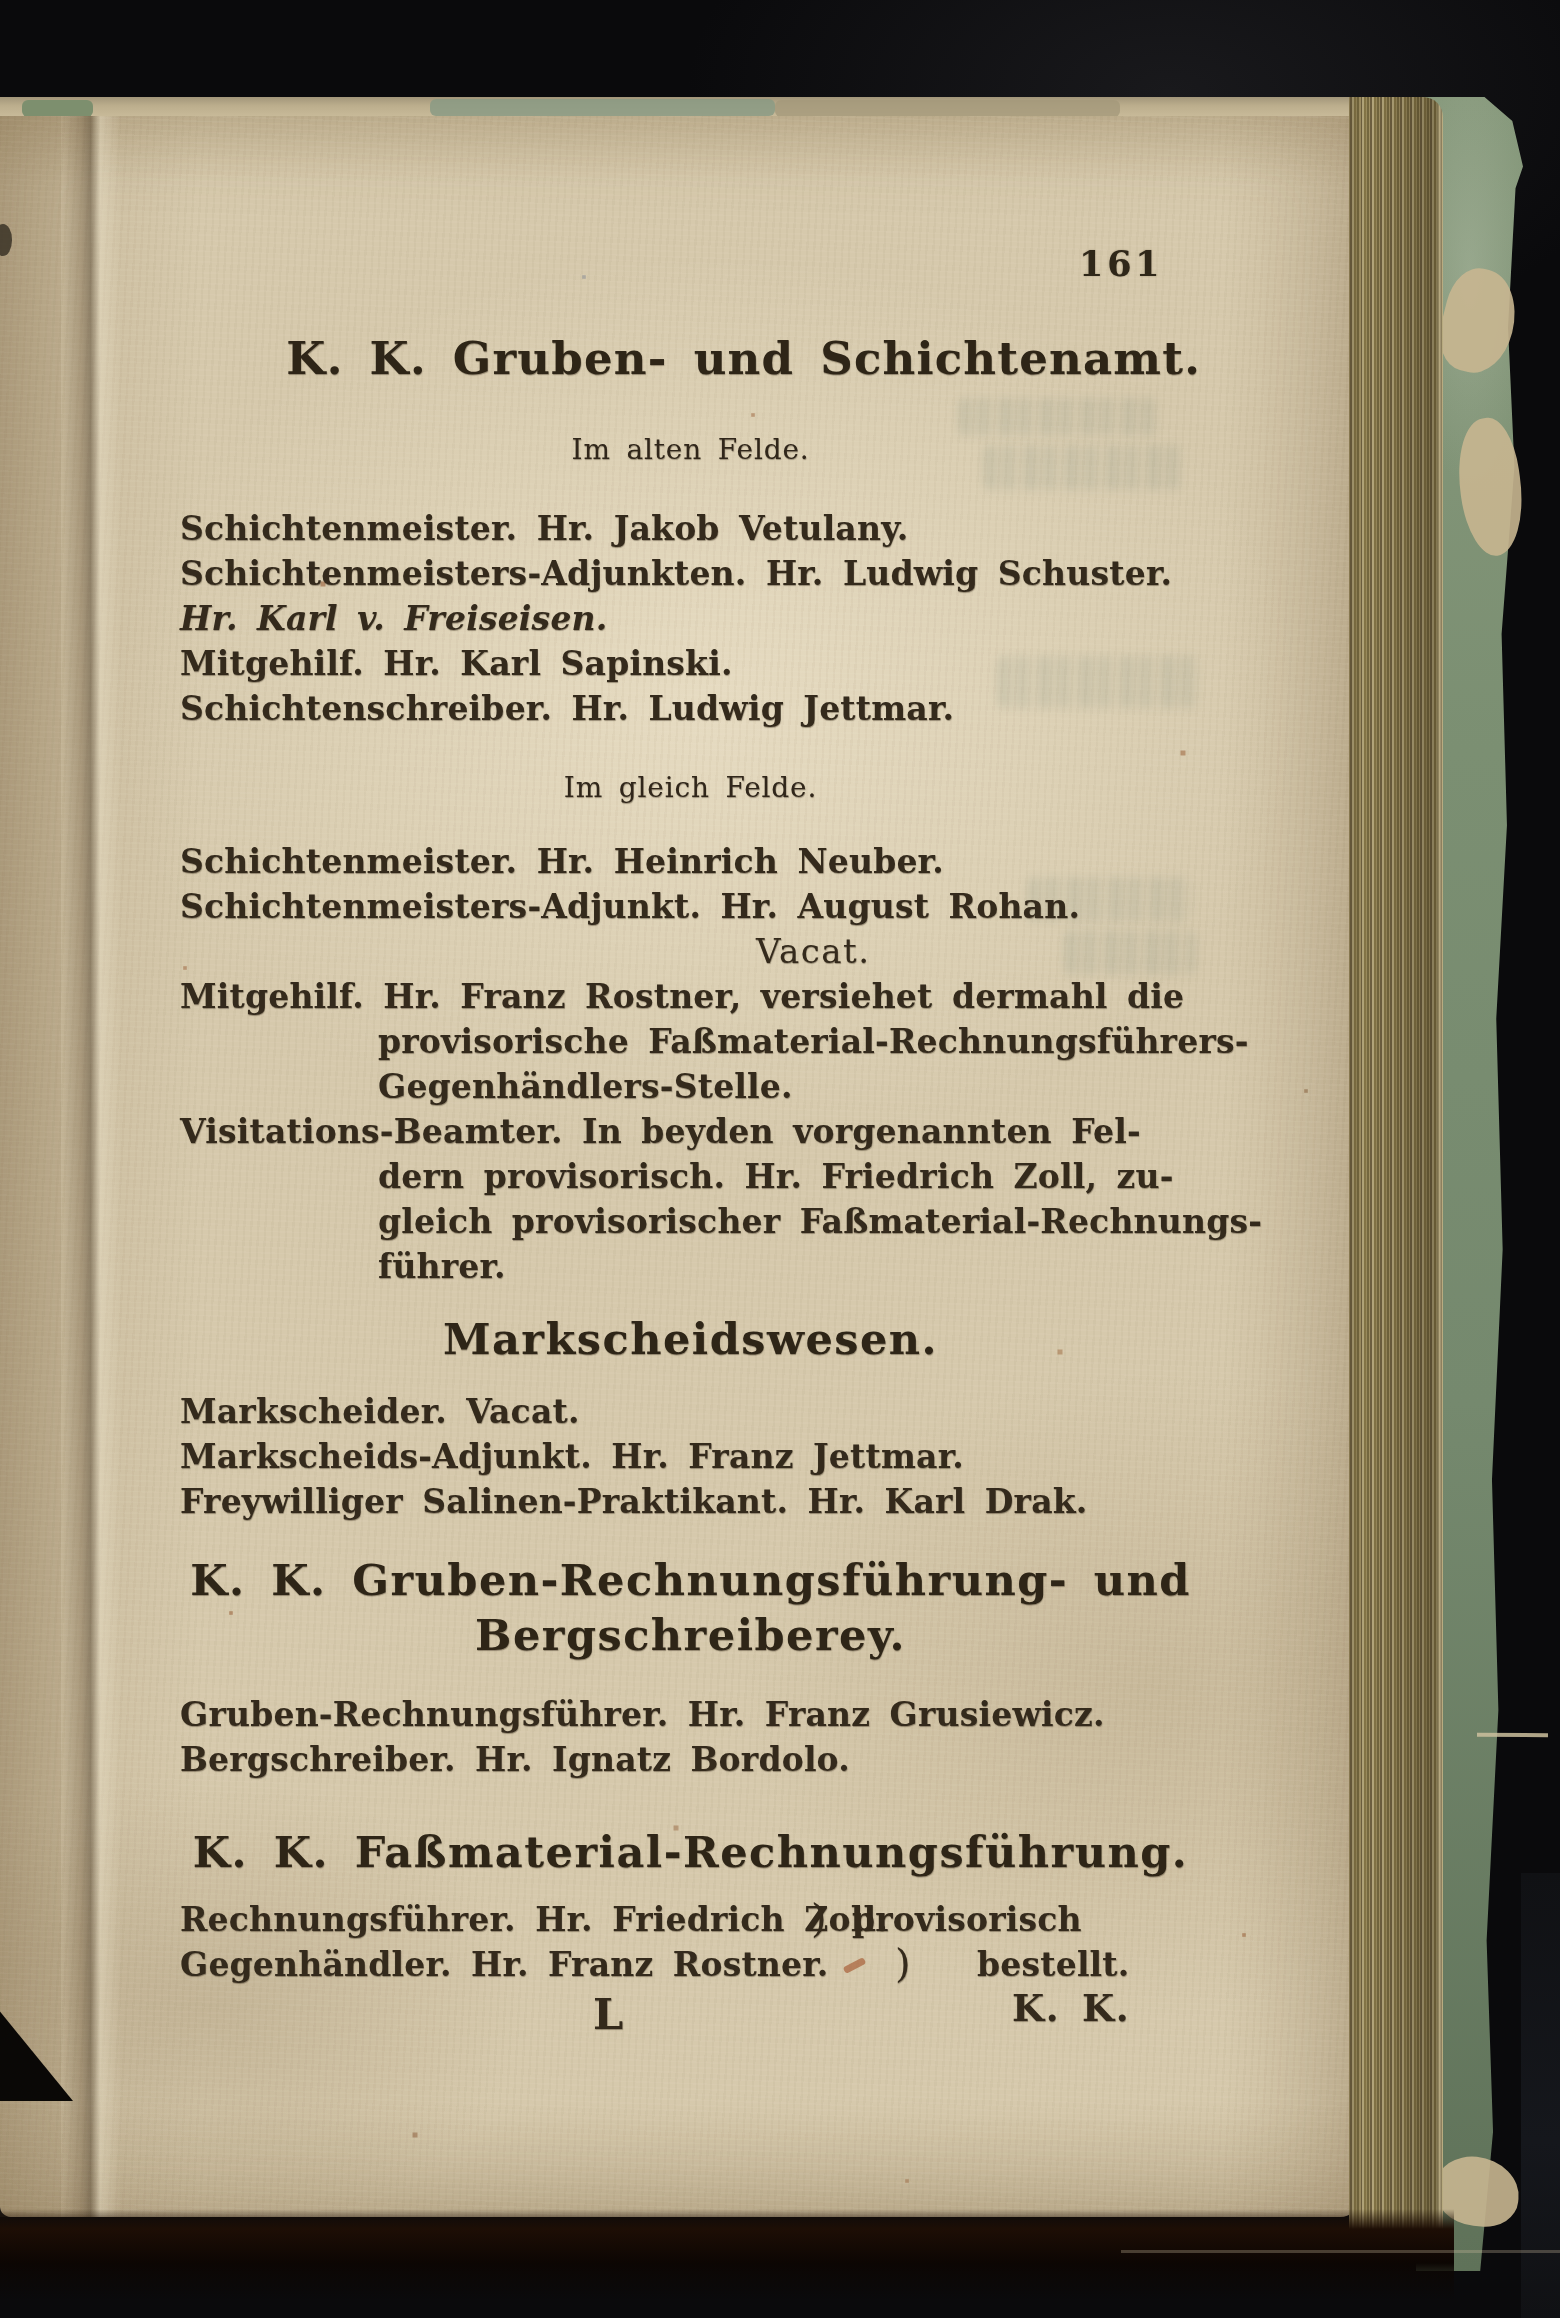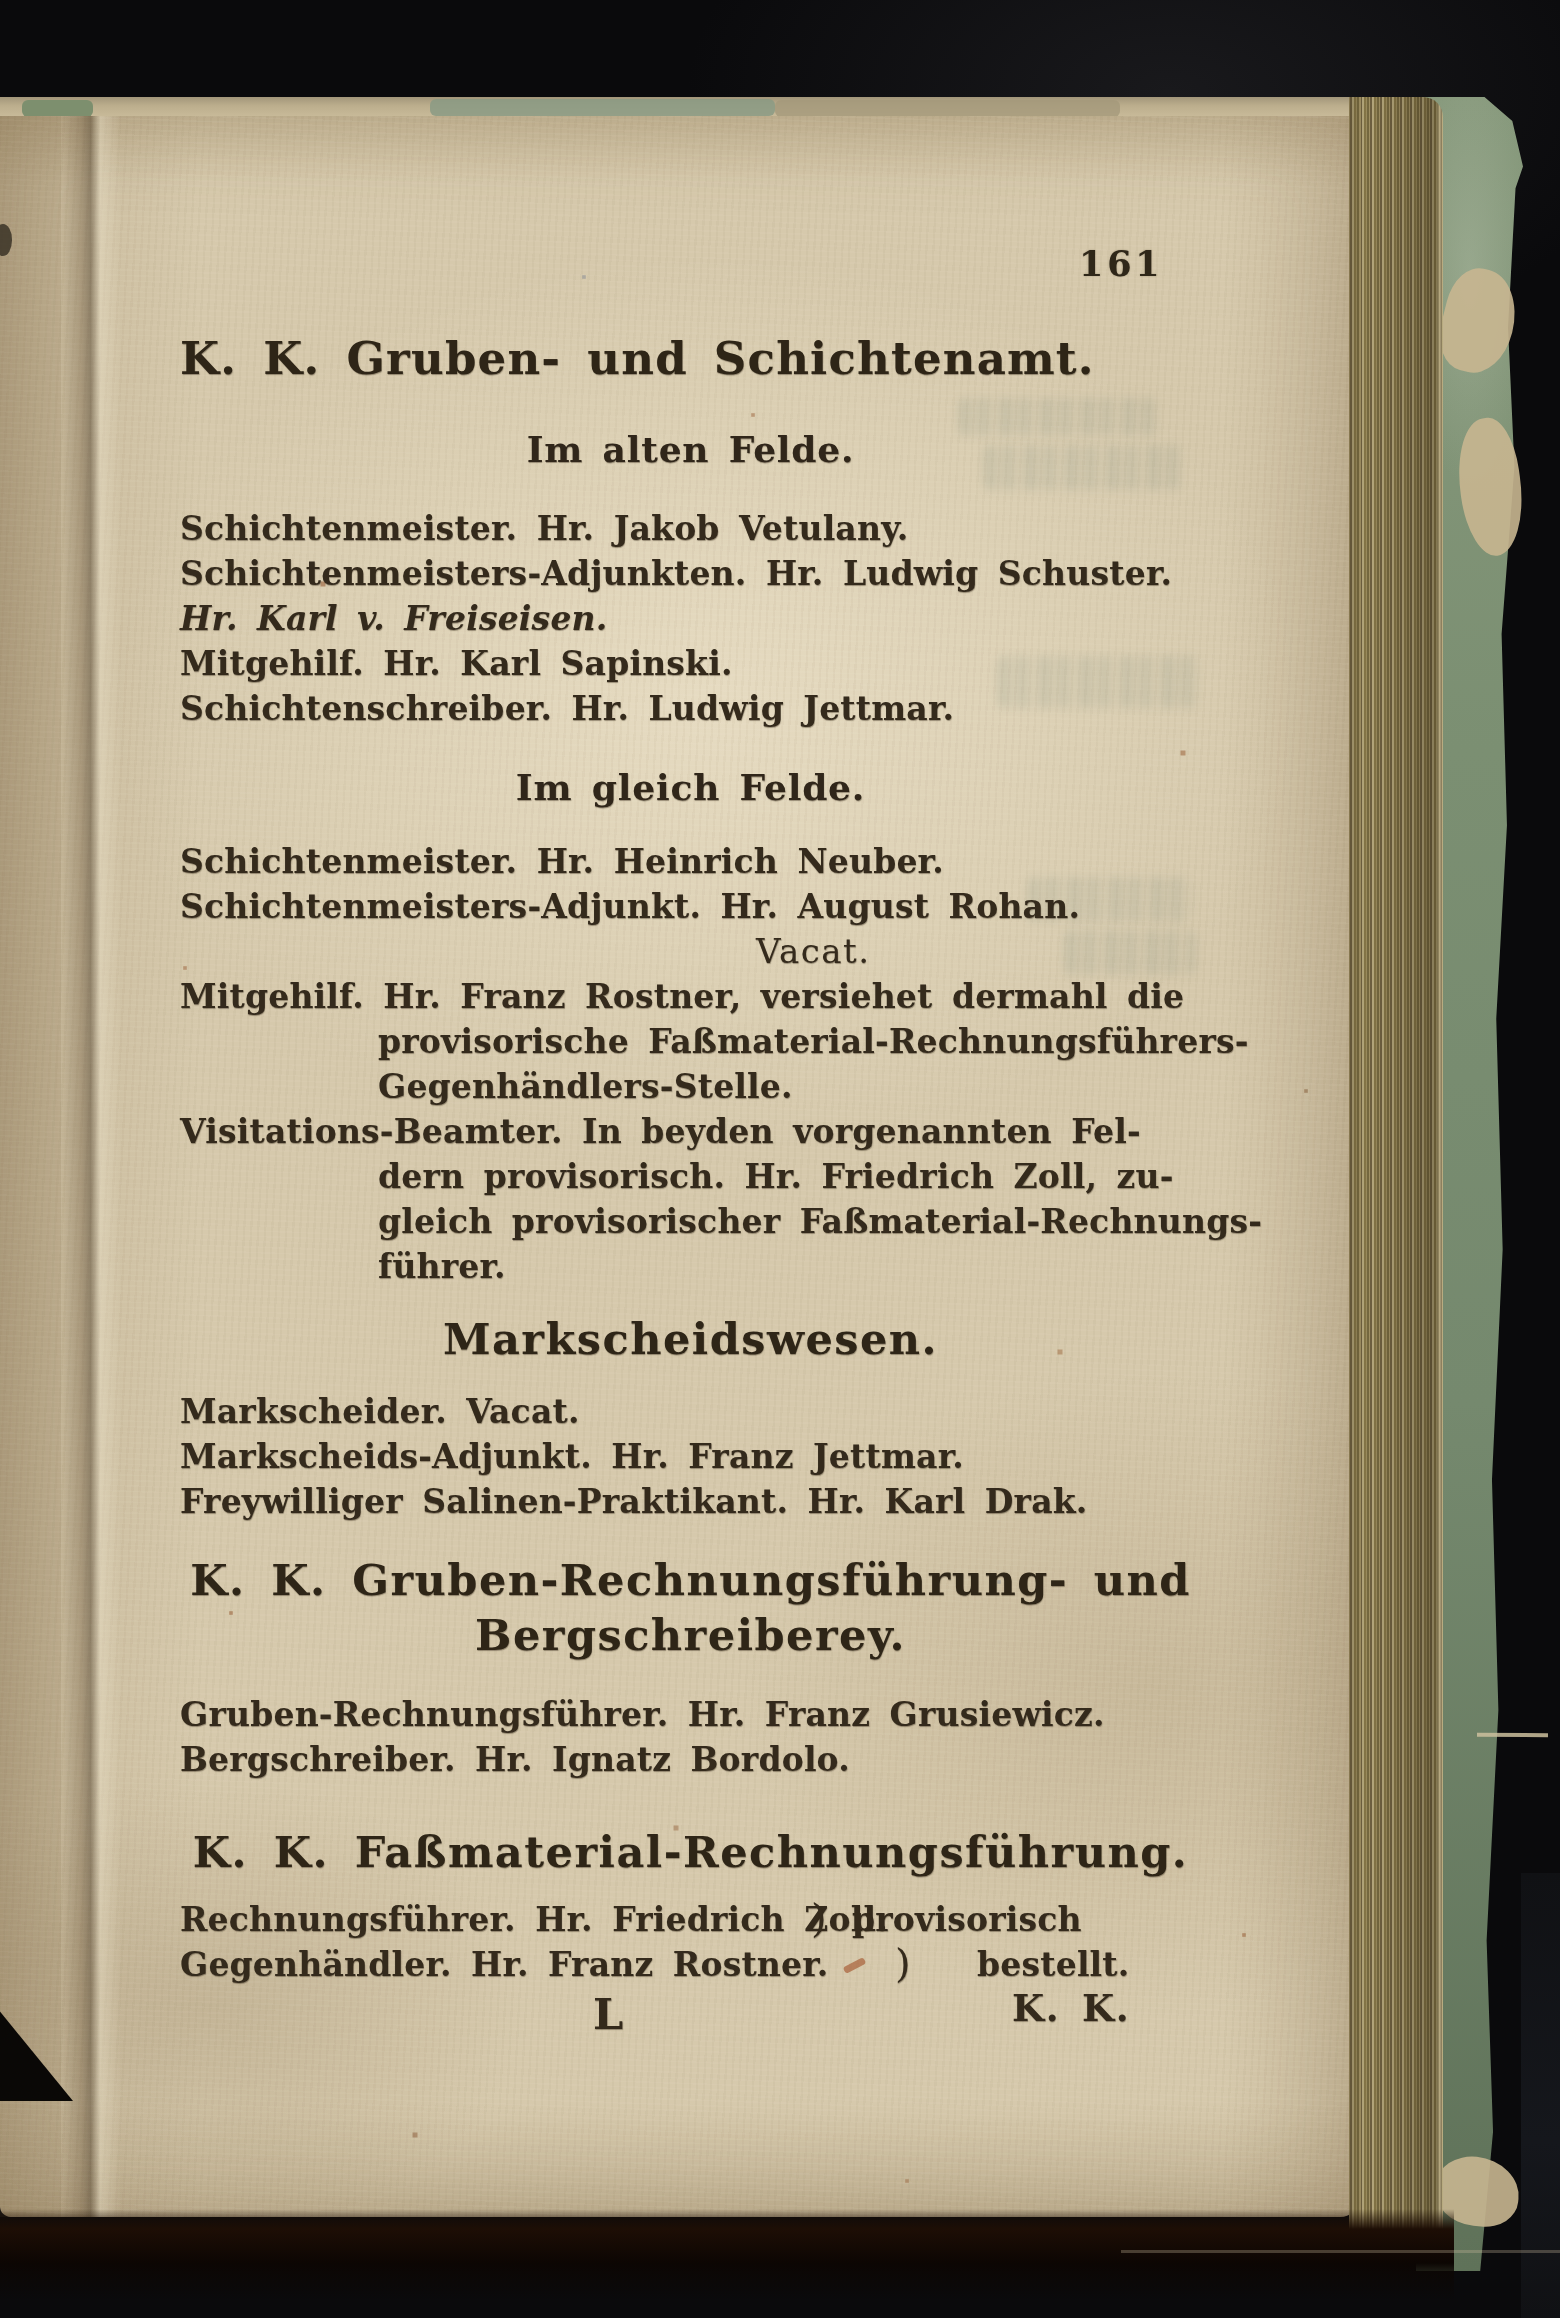--- a/index.html
+++ b/index.html
@@ -106,23 +106,23 @@
   
   .page-number{
     position:absolute; left:1079px; top:243px;
     font-size:35px; font-weight:bold; letter-spacing:3.8px; color:#2f2719;
     text-shadow:0 0 1.5px rgba(58,46,28,.45);
   }
   .textblock{
     position:absolute; left:180px; top:330px; width:1021px;
     color:#342a1c; text-shadow:0.4px 0.6px 0.9px rgba(56,44,26,.42);
   }
-  .h-main{font-size:45px; line-height:57px; font-weight:bold; text-align:left;
+  .h-main{font-size:45px; line-height:57px; font-weight:bold; text-align:right;
     letter-spacing:1.2px; word-spacing:9.2px; margin:0 0 37px; color:#2e2517;}
-  .h-sub{font-size:36px; line-height:51px; font-weight:bold; text-align:center;
+  .h-sub{font-size:28px; line-height:51px; font-weight:normal; text-align:center;
     letter-spacing:0.8px; word-spacing:6.1px; margin:0 0 31px; color:#30261a;}
   .h-sub.neu{margin-top:31px; margin-bottom:26px;}
   .h-mid{font-size:43px; line-height:55px; font-weight:bold; text-align:center;
     letter-spacing:1.5px; word-spacing:9.2px; color:#2e2517; margin:0;}
   .h-mark{margin-top:23px; margin-bottom:22px;}
   .h-gruben{margin-top:29px; margin-bottom:29px;}
   .h-fass{margin-top:43px; margin-bottom:17px;}
   .bl{font-size:33px; line-height:45px; font-weight:bold; letter-spacing:0.2px;
     word-spacing:7.7px; white-space:nowrap;}
   .indent{padding-left:198px;}

